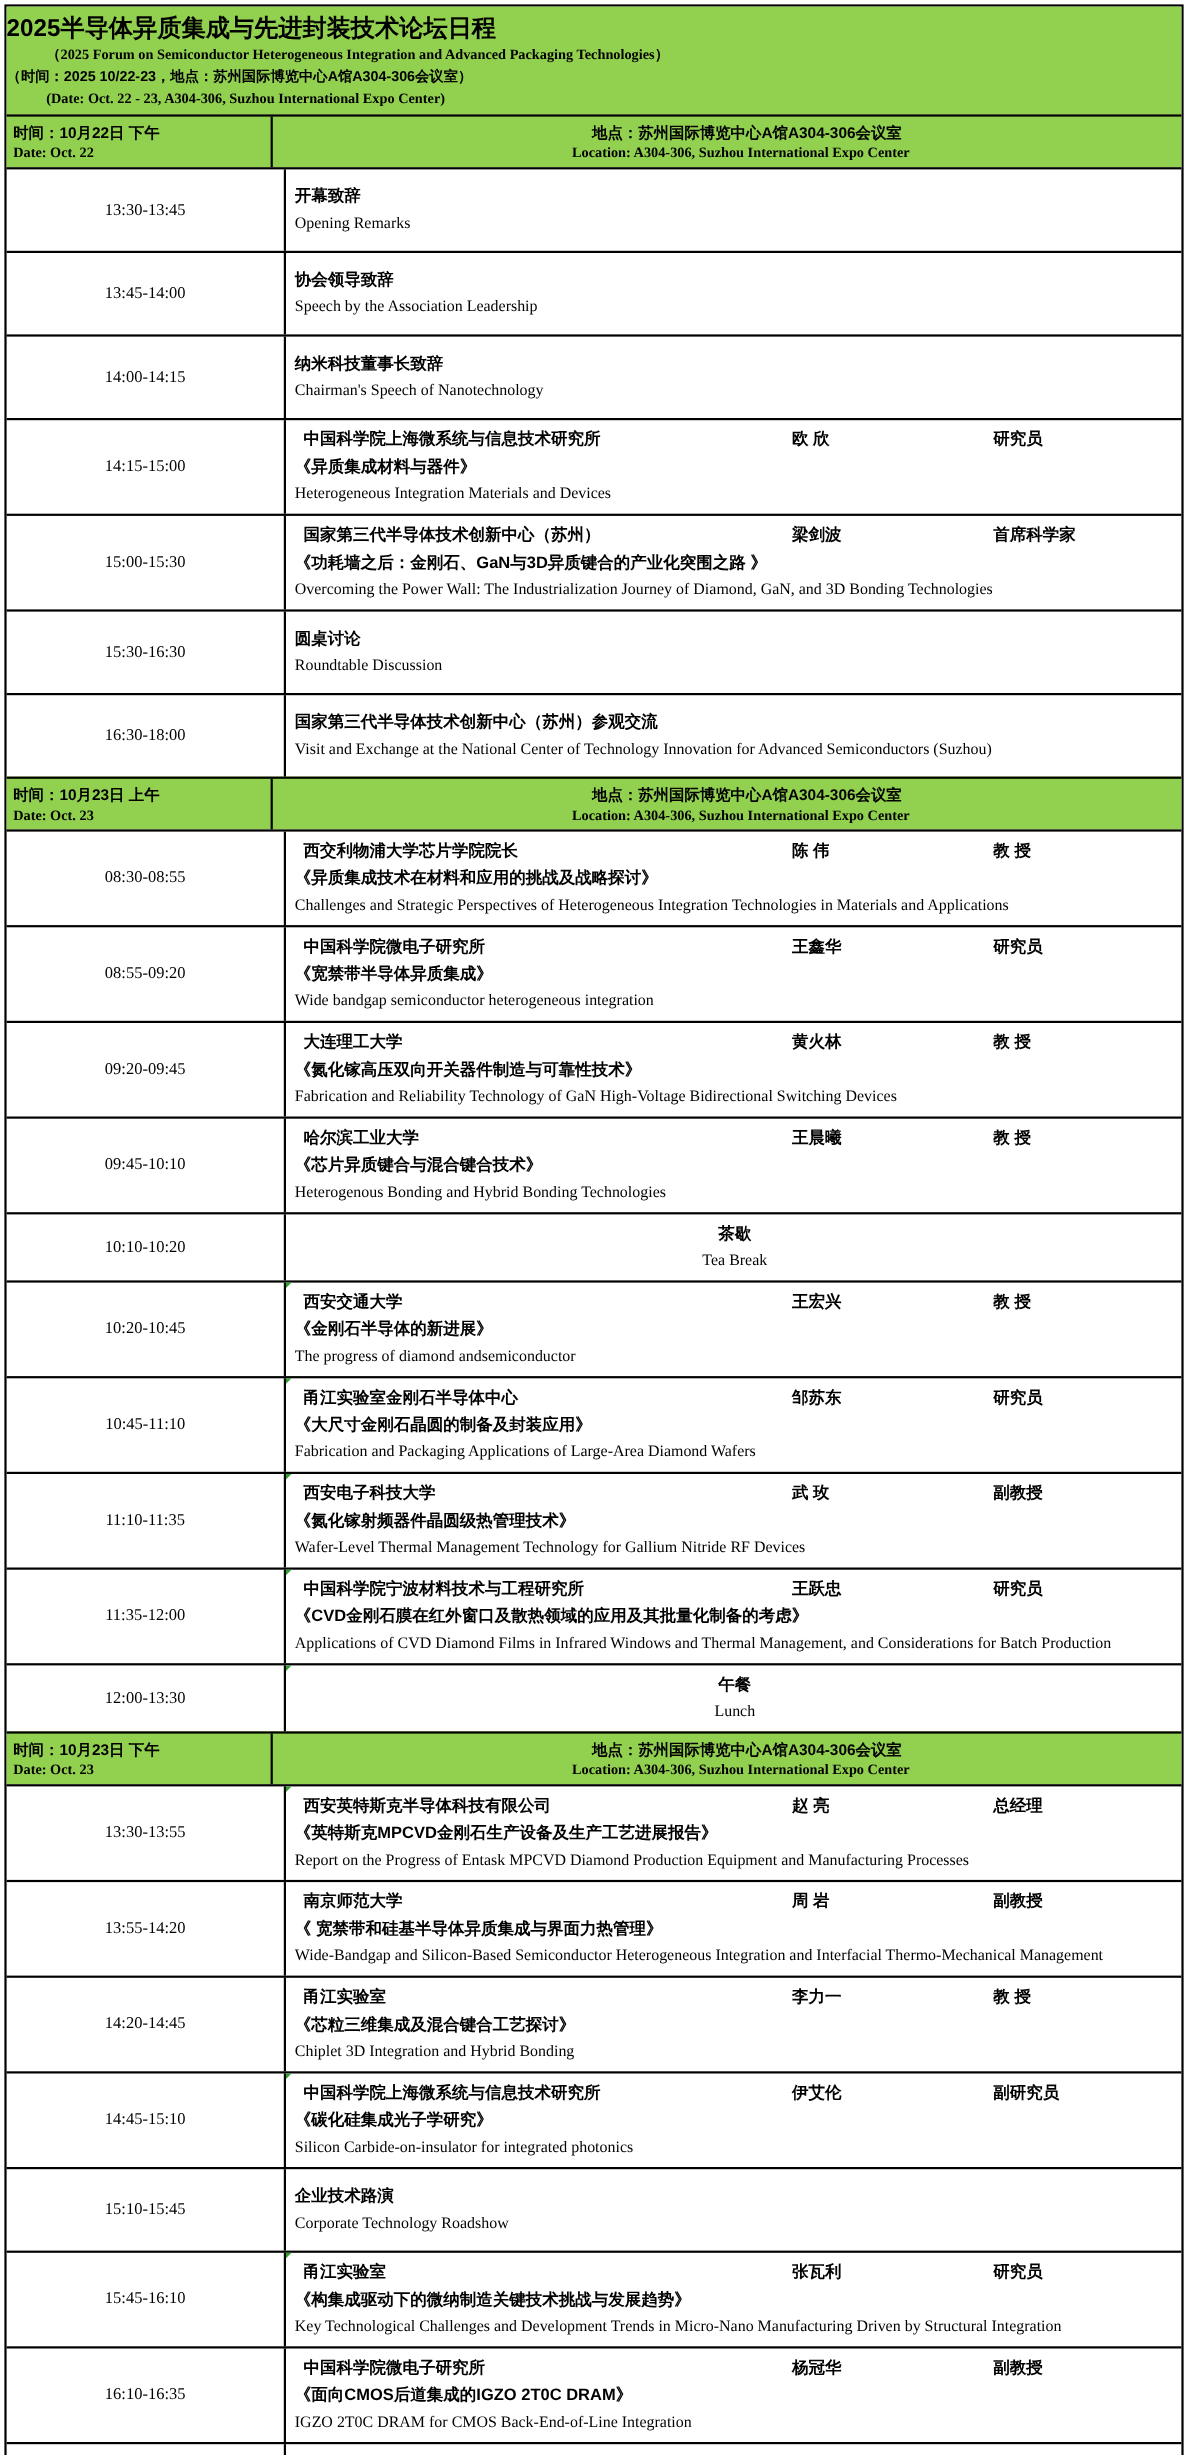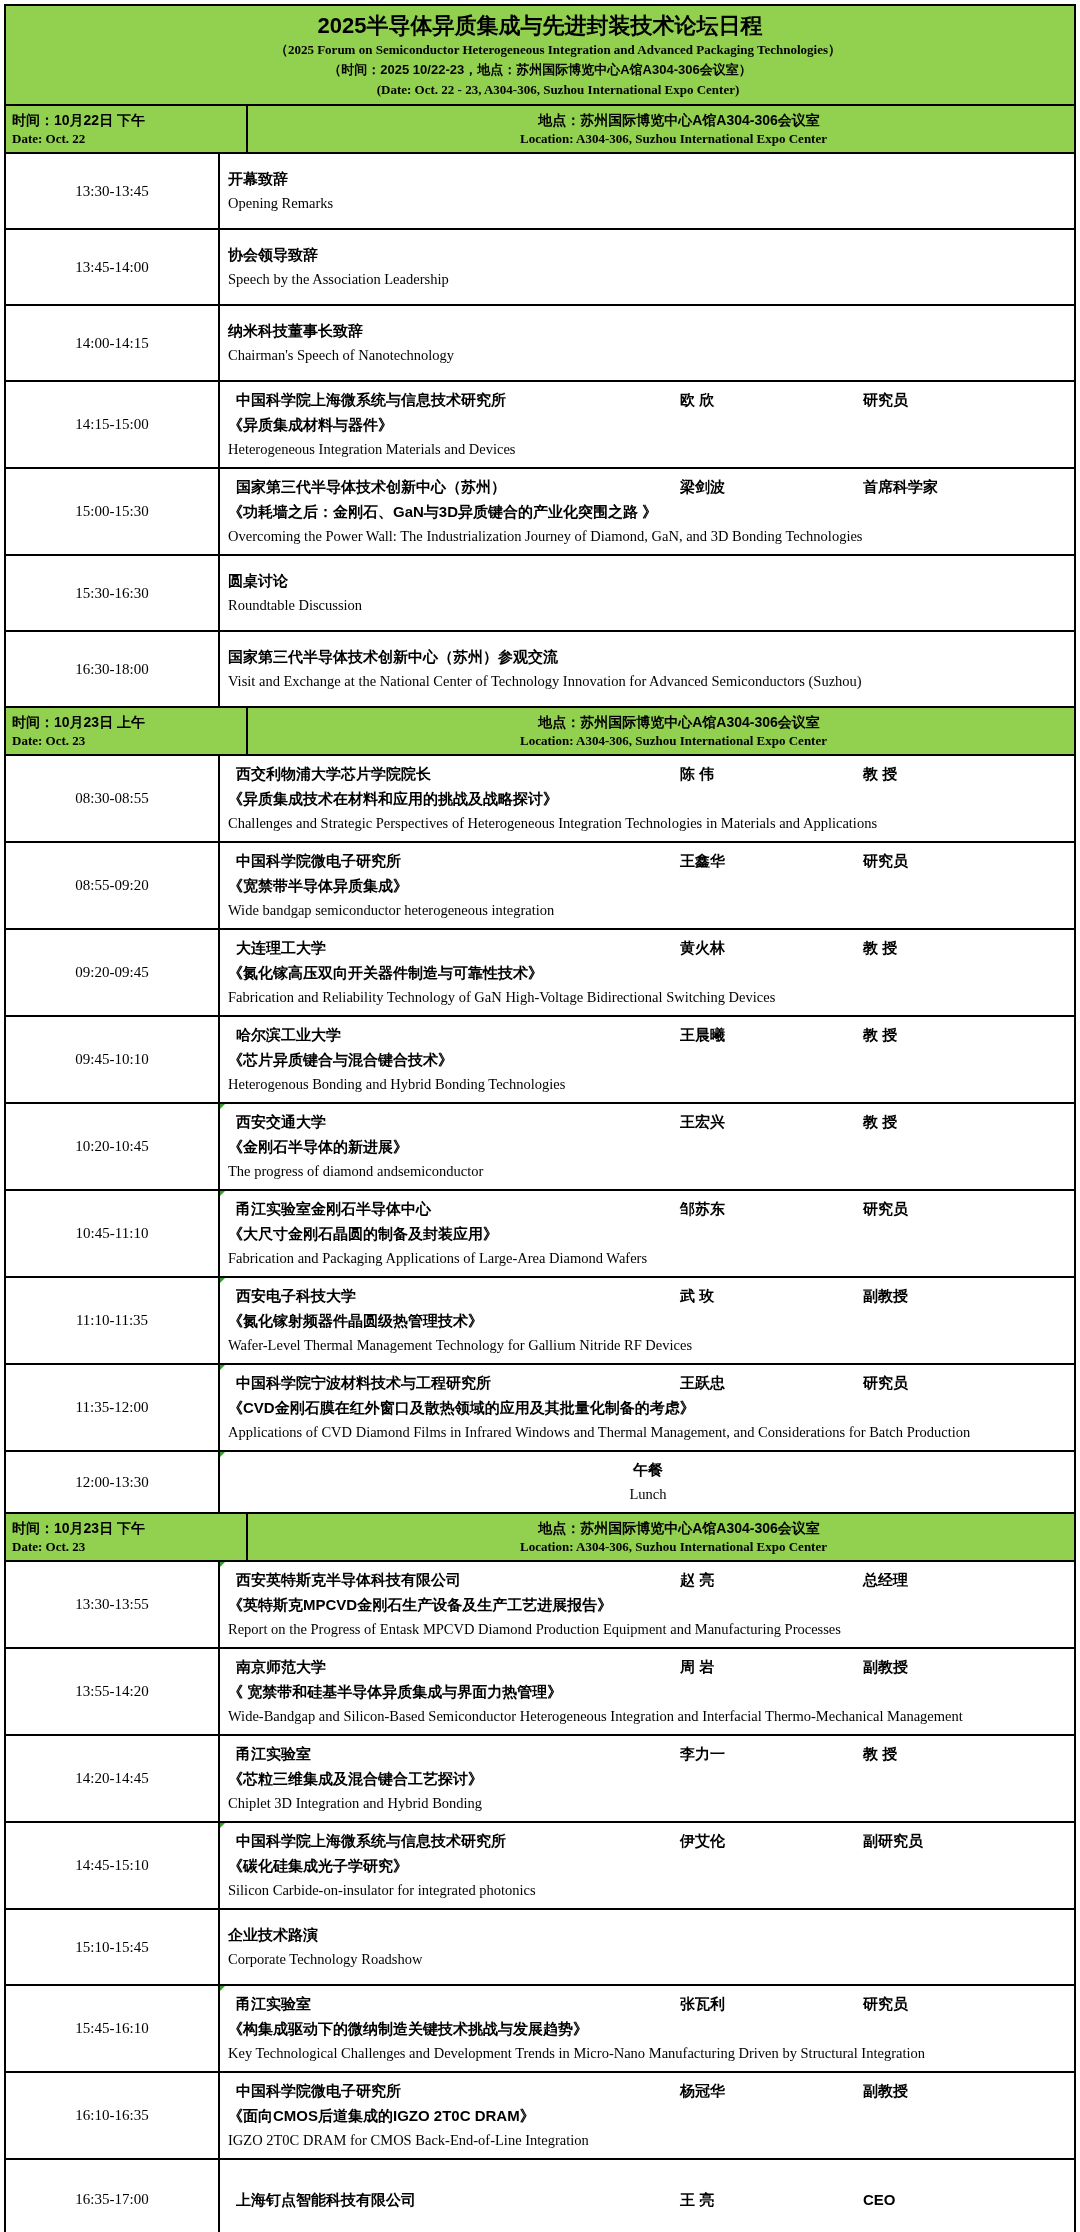--- a/index.html
+++ b/index.html
@@ -2,39 +2,39 @@
 <html style="--green: #92d050; --border: #000000;"><head>
 <meta charset="utf-8">
 <style>
   :root{ --green:#92d050; --border:#000000; }
   *{ box-sizing:border-box; }
   html,body{ margin:0; padding:0; background:#ffffff; }
   body{ width:1080px; font-family:"Liberation Sans", sans-serif; color:#000; }
   .sheet{ margin:4px; border:2px solid var(--border); }
 
   
-  .title-block{ background:var(--green); text-align:center; min-height:90px; padding:6px 16px 4px; }
+  .title-block{ background:var(--green); min-height:90px; padding:6px 0 4px; }
   .title-main{ font-size:22px; font-weight:bold; line-height:28px; }
   .title-sub{ font-size:13px; font-weight:bold; line-height:20px; }
   .serif{ font-family:Liberation Serif, serif;margin-left:36px; }
 
   
   .sec-header{ display:flex; background:var(--green); border-top:2px solid var(--border); min-height:48px; }
   .sec-left{ width:242px; border-right:2px solid var(--border); padding:4px 6px; display:flex; flex-direction:column; justify-content:center; }
   .sec-left .l1{ font-size:14px; font-weight:bold; line-height:20px; }
   .sec-left .l2{ font-size:13px; font-weight:bold; line-height:18px; font-family:"Liberation Serif", serif; }
   .sec-right{ flex:1; display:flex; flex-direction:column; justify-content:center; text-align:center; padding:4px 0; }
   .sec-right .l1{ font-size:14px; font-weight:bold; line-height:20px;padding-left:36px; }
   .sec-right .l2{ font-size:13px; font-weight:bold; line-height:18px; font-family:"Liberation Serif", serif;padding-left:25px; }
 
   
   .row{ display:flex; border-top:2px solid var(--border); min-height:76px; }
   .row.speaker{ min-height:80px; }
   .row.break{ min-height:48px; }
-  .time-cell{ width:214px; border-right:2px solid var(--border); display:flex; align-items:center; justify-content:center;
+  .time-cell{ width:254px; border-right:2px solid var(--border); display:flex; align-items:center; justify-content:center;
               font-family:"Liberation Serif", serif; font-size:15px; }
   .content-cell{ flex:1; position:relative; display:flex; flex-direction:column; justify-content:center; padding:5px 6px 5px 8px; }
   .content-cell.center{ text-align:center; align-items:center; }
   .line-org{ display:flex; align-items:baseline; font-size:15px; font-weight:bold; line-height:25px; padding-left:8px;gap:19px; }
   .org-name{ min-width:425px; padding-right:10px; }
   .speaker-name{ min-width:120px; margin-right:44px; }
   .line-zh{ font-size:15px; font-weight:bold; line-height:25px; }
   .line-en{ font-family:"Liberation Serif", serif; font-size:14.5px; line-height:25px; font-weight:normal; }
   .note-marker{ position:absolute; top:0; left:0; width:0; height:0;
                 border-top:5px solid #33a02c; border-right:5px solid transparent; }
@@ -172,20 +172,27 @@
         <div class="content-cell">
           <div class="line-org">
             <span class="org-name">哈尔滨工业大学</span>
             <span class="speaker-name">王晨曦</span>
             <span class="role">教 授</span>
           </div>
           <div class="line-zh">《芯片异质键合与混合键合技术》</div>
           <div class="line-en">Heterogenous Bonding and Hybrid Bonding Technologies</div>
         </div>
       </div>
+      <div class="row break">
+        <div class="time-cell">10:10-10:20</div>
+        <div class="content-cell center">
+          <div class="line-zh">茶歇</div>
+          <div class="line-en">Tea Break</div>
+        </div>
+      </div>
       <div class="row speaker">
         <div class="time-cell">10:20-10:45</div>
         <div class="content-cell">
           <span class="note-marker"></span>
           <div class="line-org">
             <span class="org-name">西安交通大学</span>
             <span class="speaker-name">王宏兴</span>
             <span class="role">教 授</span>
           </div>
           <div class="line-zh">《金刚石半导体的新进展》</div>

